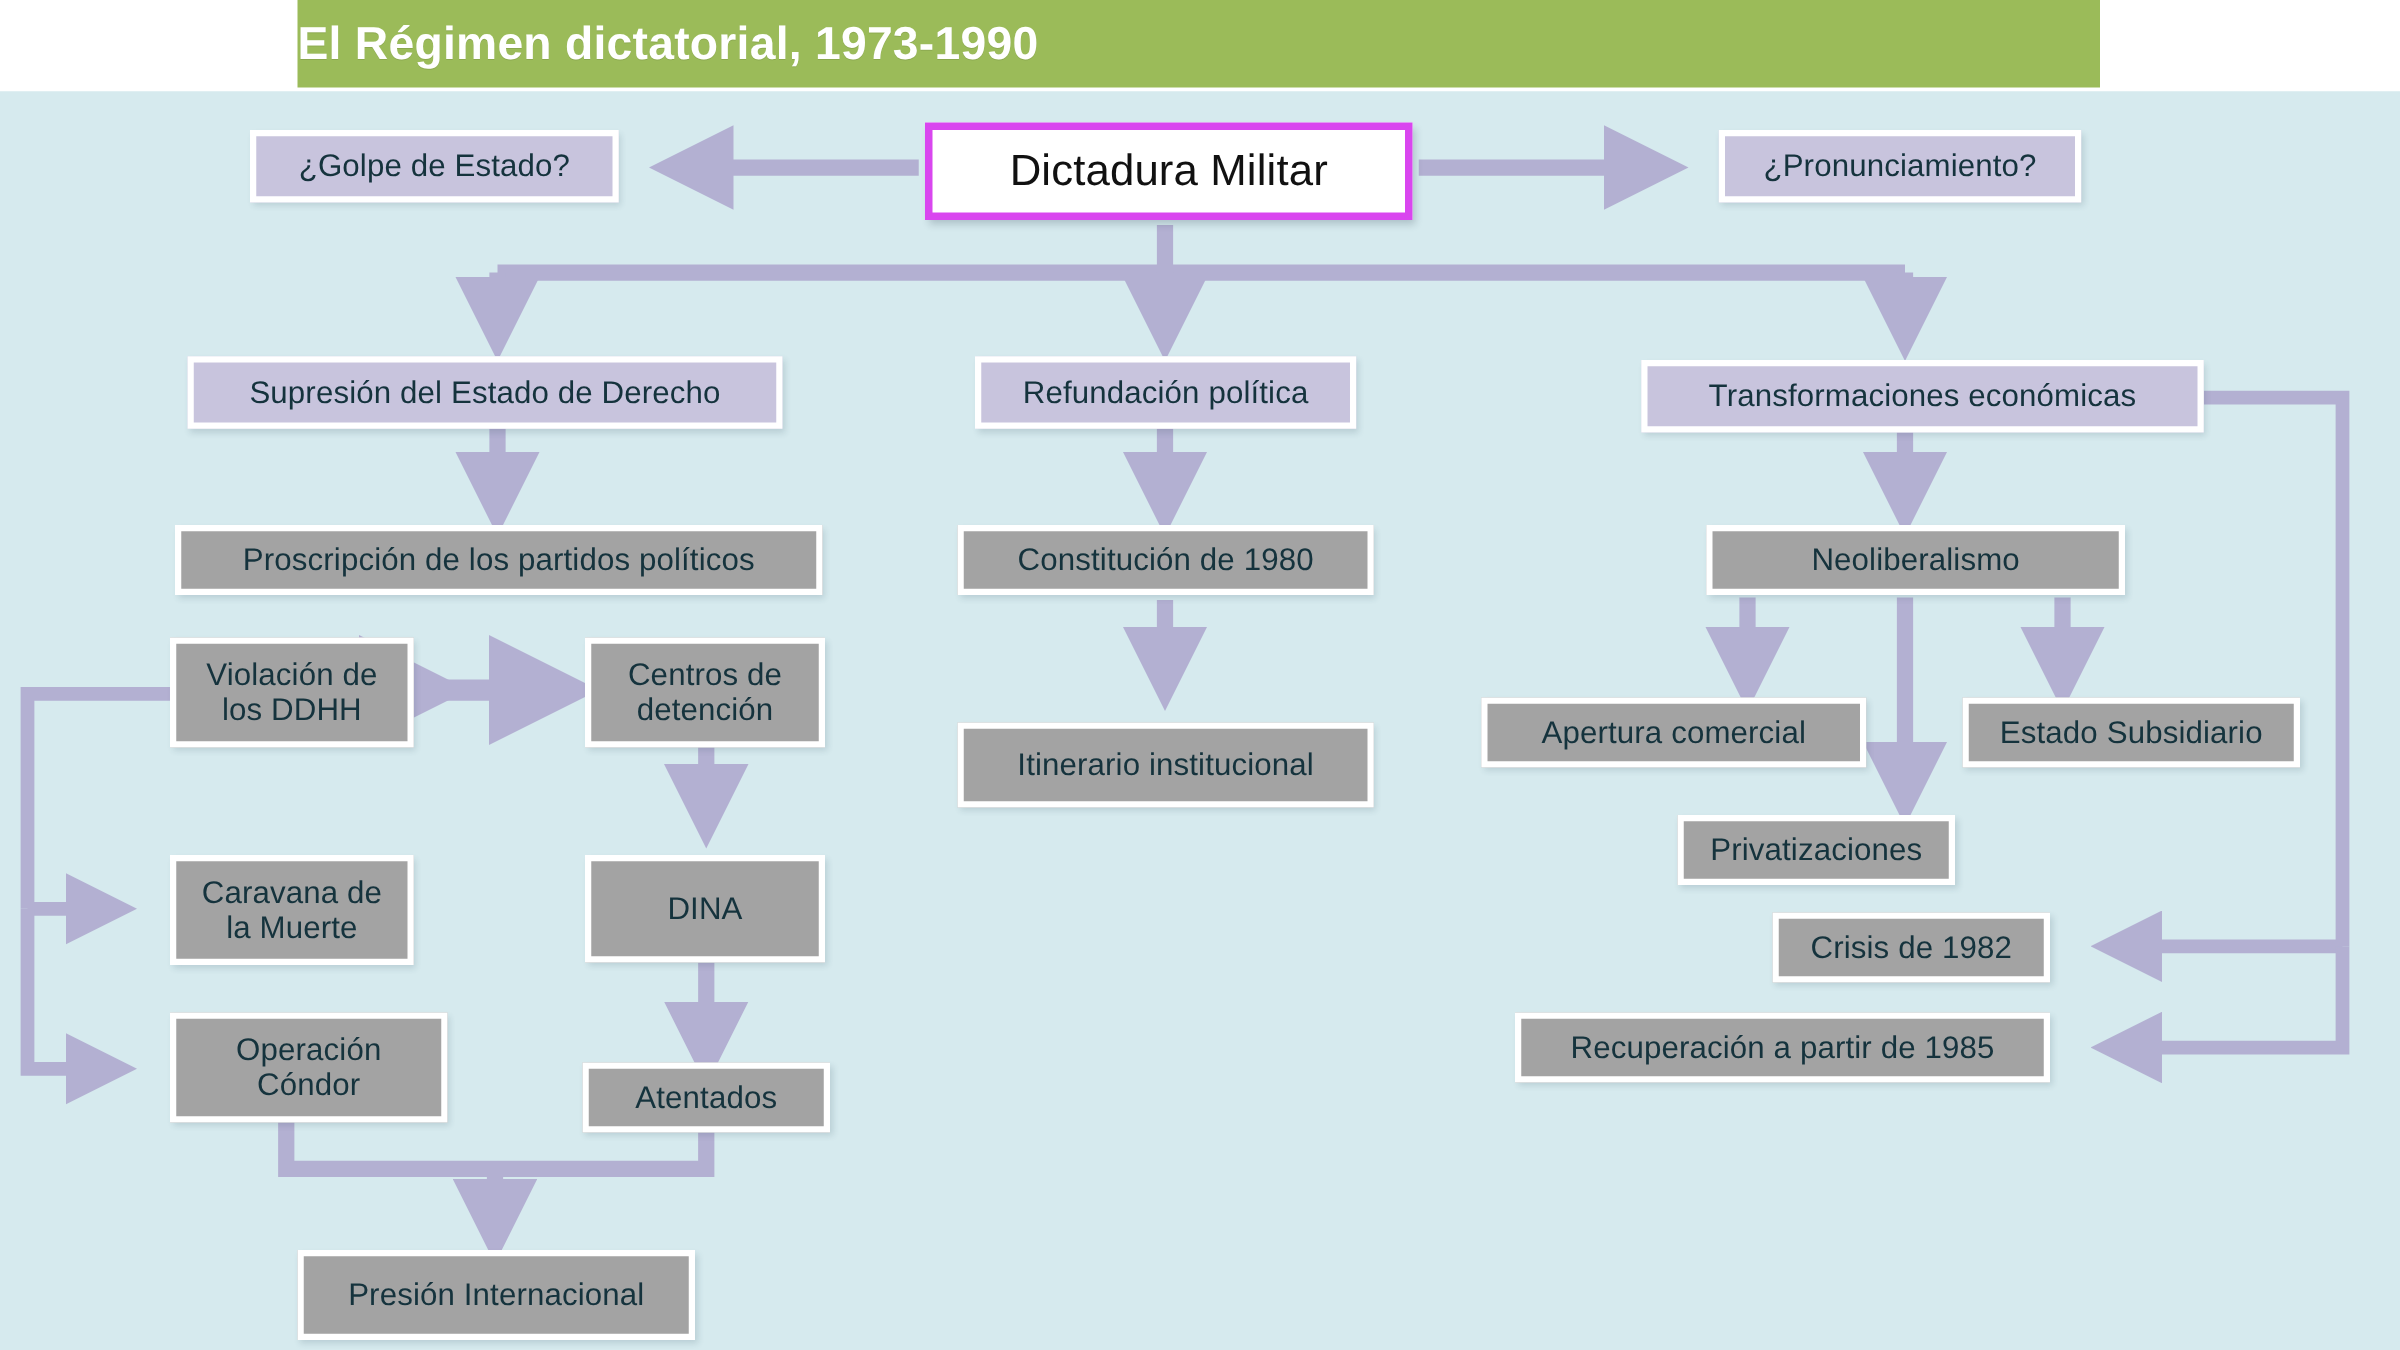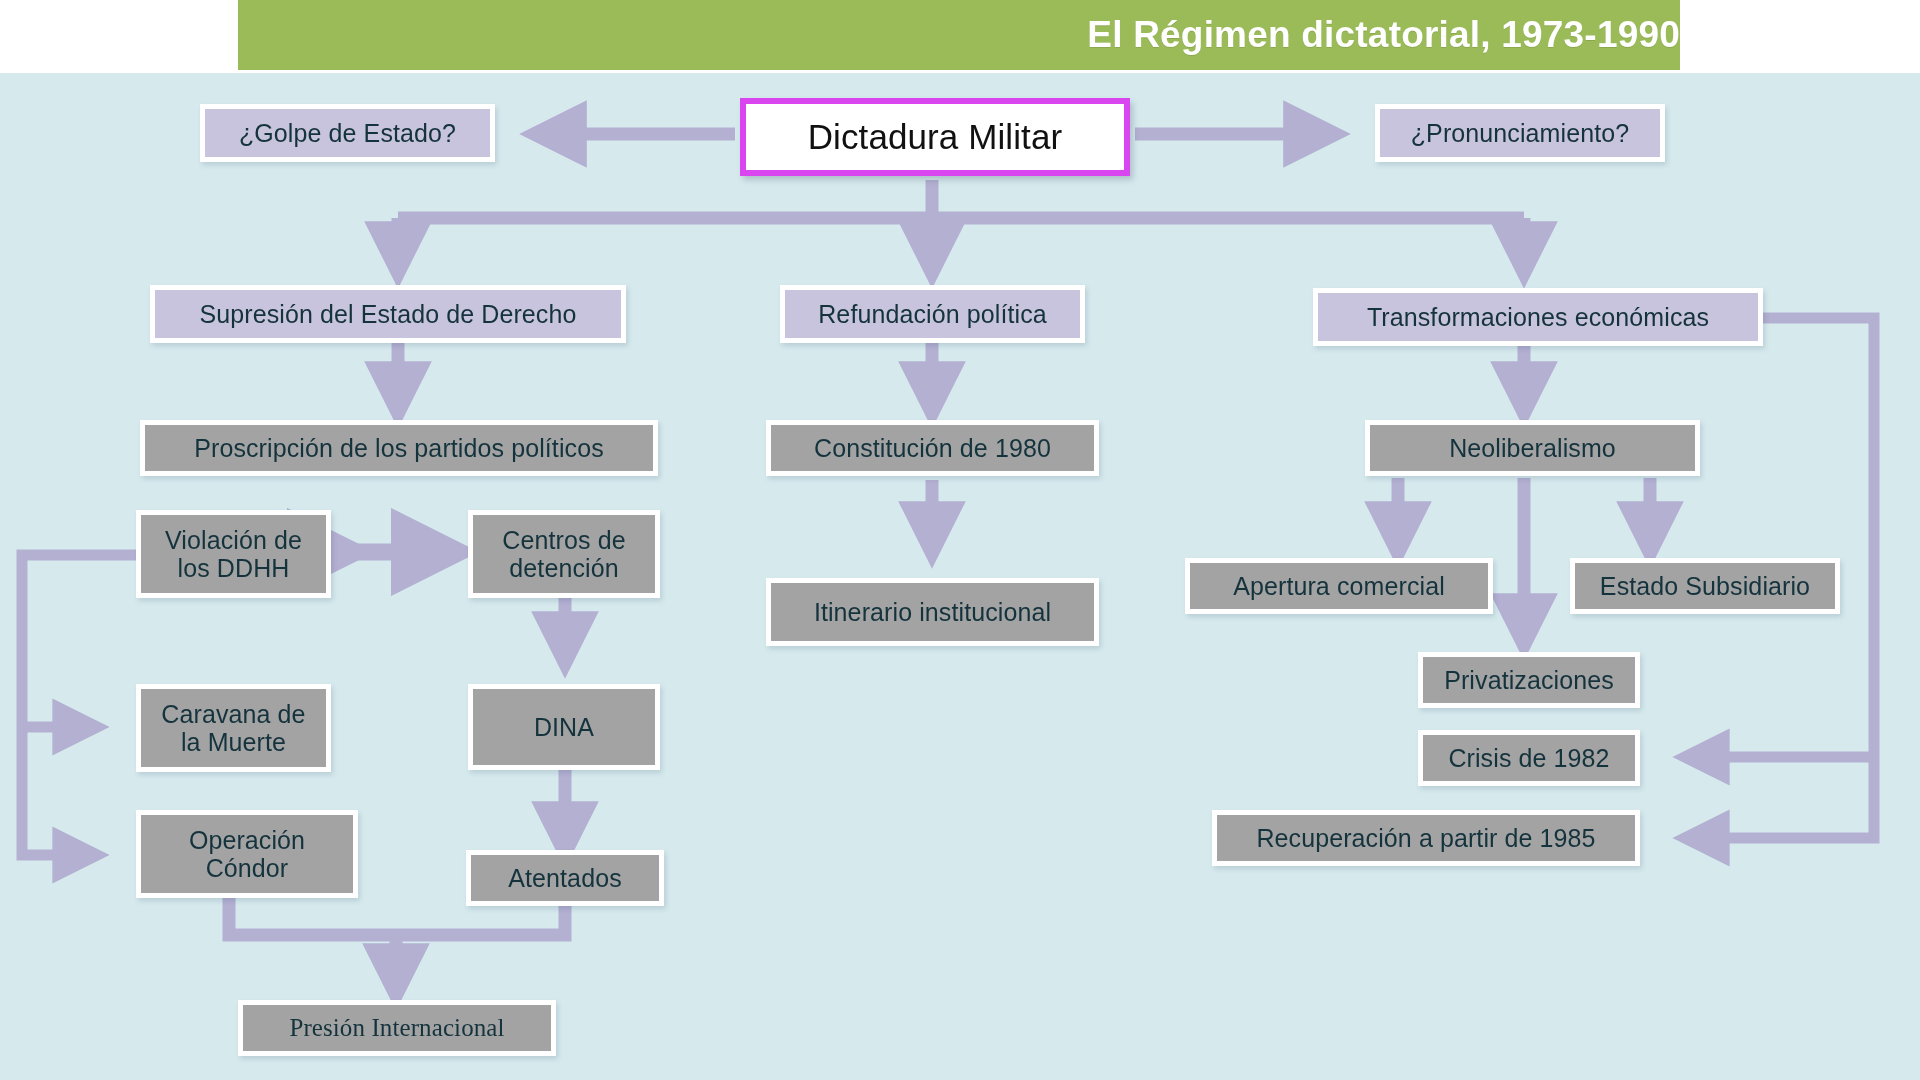--- a/index.html
+++ b/index.html
@@ -20,21 +20,21 @@
     left: 0; top: 73px;
     width: 1920px; height: 1007px;
     background: #d6eaee;
   }
   
   #title-banner {
     position: absolute;
     left: 238px; top: 0px;
     width: 1442px; height: 70px;
     background: #9bbb59;
-    display: flex; align-items: center; justify-content: flex-end;
+    display: flex; align-items: center; justify-content: flex-start;
   }
   #title-text {
     color: #ffffff;
     font-size: 37px;
     font-weight: bold;
     letter-spacing: .2px;
     white-space: nowrap;
     text-shadow: 0 1px 0 rgba(0,0,0,.10);
   }
   
@@ -182,21 +182,21 @@
 
   <div class="node teal" style="left:136px; top:810px; width:222px; height:88px; white-space:pre-line;">
     <span>Operación
 Cóndor</span>
   </div>
 
   <div class="node teal" style="left:466px; top:850px; width:198px; height:56px;">
     <span>Atentados</span>
   </div>
 
-  <div class="node teal" style="left:238px; top:1000px; width:318px; height:56px;font-family:Liberation Serif, serif;">
+  <div class="node teal" style="left:238px; top:1000px; width:318px; height:72px;">
     <span>Presión Internacional</span>
   </div>
 
   <div class="node teal" style="left:766px; top:420px; width:333px; height:56px;">
     <span>Constitución de 1980</span>
   </div>
 
   <div class="node teal" style="left:766px; top:578px; width:333px; height:68px;">
     <span>Itinerario institucional</span>
   </div>
@@ -206,21 +206,21 @@
   </div>
 
   <div class="node teal" style="left:1185px; top:558px; width:308px; height:56px;">
     <span>Apertura comercial</span>
   </div>
 
   <div class="node teal" style="left:1570px; top:558px; width:270px; height:56px;">
     <span>Estado Subsidiario</span>
   </div>
 
-  <div class="node teal" style="left:1418px; top:652px; width:222px; height:56px;">
+  <div class="node teal" style="left:1342px; top:652px; width:222px; height:56px;">
     <span>Privatizaciones</span>
   </div>
 
   <div class="node teal" style="left:1418px; top:730px; width:222px; height:56px;">
     <span>Crisis de 1982</span>
   </div>
 
   <div class="node teal" style="left:1212px; top:810px; width:428px; height:56px;">
     <span>Recuperación a partir de 1985</span>
   </div>

